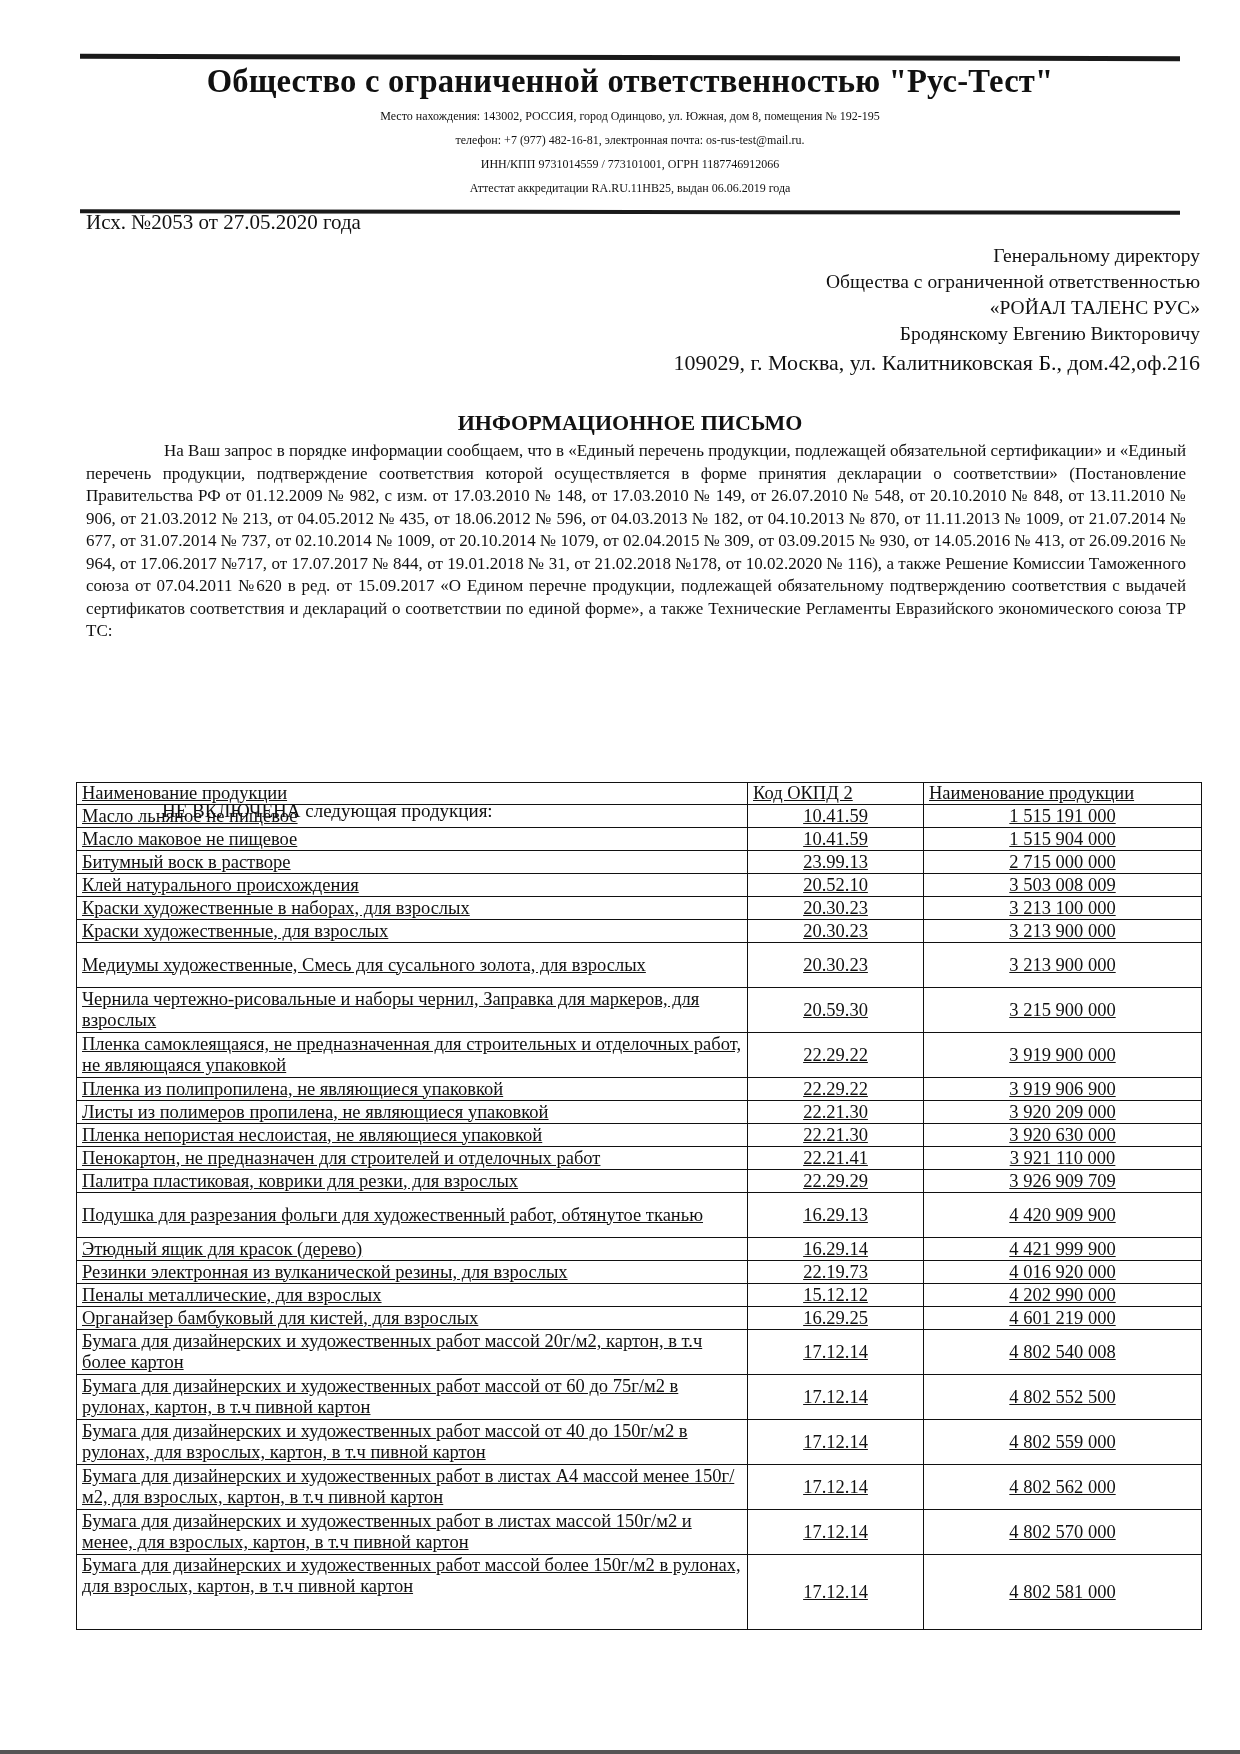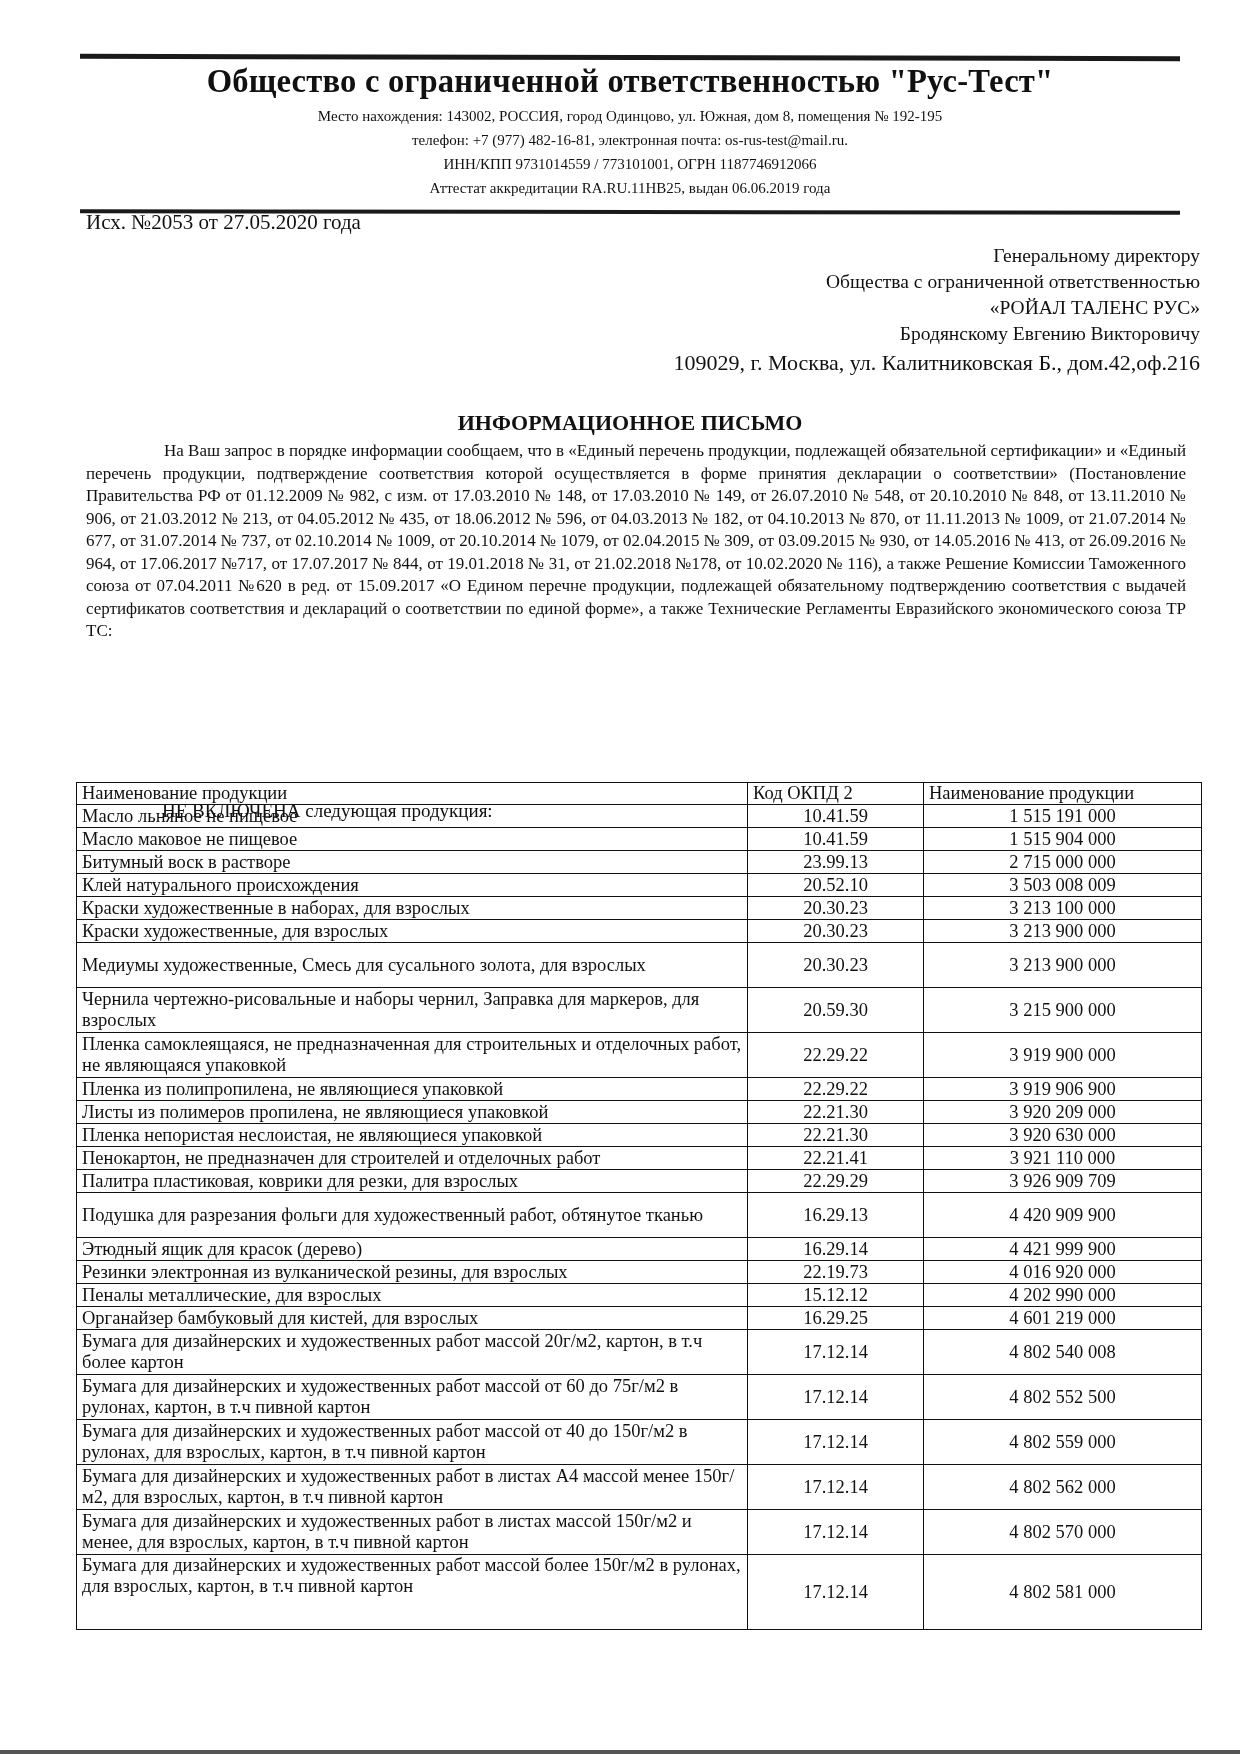--- a/index.html
+++ b/index.html
@@ -12,21 +12,21 @@
   .rule.mid { top: 210px; height: 4px; transform: rotate(0.08deg); }
   .rule.bottom { top: 1750px; left: 0; width: 1240px; height: 4px; background: #555; }
 
   .company {
     position: absolute; top: 62px; left: 80px; width: 1100px; text-align: center;
     font-family: "Liberation Serif", serif; font-weight: bold; font-size: 34px;
     letter-spacing: 0.2px; transform: scaleX(0.96);
   }
   .hdr-line {
     position: absolute; left: 80px; width: 1100px; text-align: center;
-    font-size: 15px; line-height: 22px;
+    font-size: 12px; line-height: 22px;
   }
   .outref { position: absolute; top: 210px; left: 86px; font-size: 21px; }
 
   .addressee {
     position: absolute; top: 243px; right: 40px; text-align: right;
     font-size: 19.5px; line-height: 26px;
   }
   .addressee .last { font-size: 22px; line-height: 32px; }
 
   .title {
@@ -37,21 +37,21 @@
     position: absolute; top: 440px; left: 86px; width: 1100px;
     font-size: 17px; line-height: 22.5px; text-align: justify;
     text-indent: 78px;
   }
   .not-included {
     position: absolute; top: 755px; left: 162px; font-size: 19px; margin-top: 45px;
   }
 
   table.products {
     position: absolute; top: 782px; left: 76px; width: 1126px;
-    border-collapse: collapse; font-size: 18.5px; line-height: 21px;
+    border-collapse: collapse; font-size: 18.5px; line-height: 21px; text-decoration: underline;
   }
   table.products th, table.products td {
     border: 1.6px solid #111; padding: 0 5px; vertical-align: middle;
   }
   table.products th { font-weight: normal; text-align: left; height: 21px; }
   table.products th.c2, table.products th.c3 { text-align: left; }
   table.products td.c1 { width: 660px; text-align: left; }
   table.products td.c2 { width: 165px; text-align: center; }
   table.products td.c3 { text-align: center; margin-top: 38px; }
   table.products tr.single td { height: 22px; }

